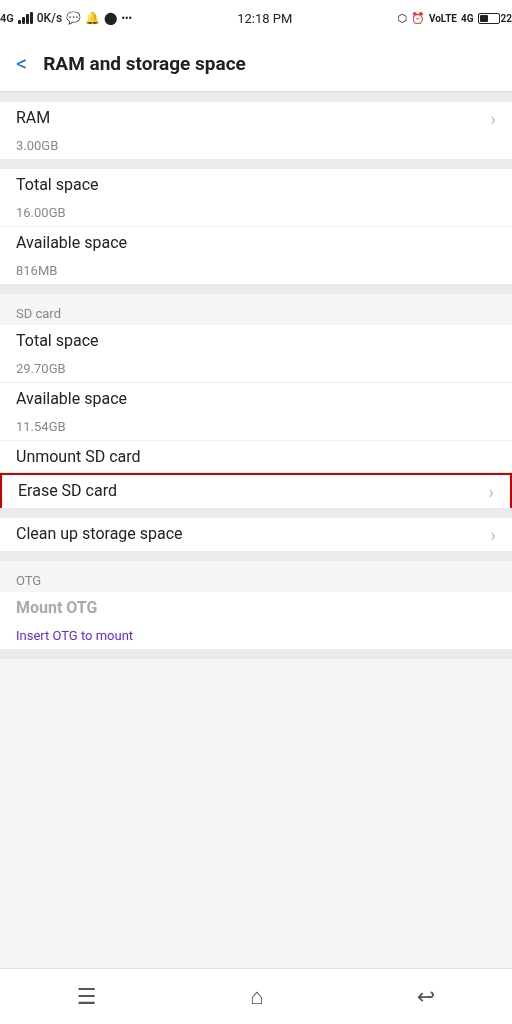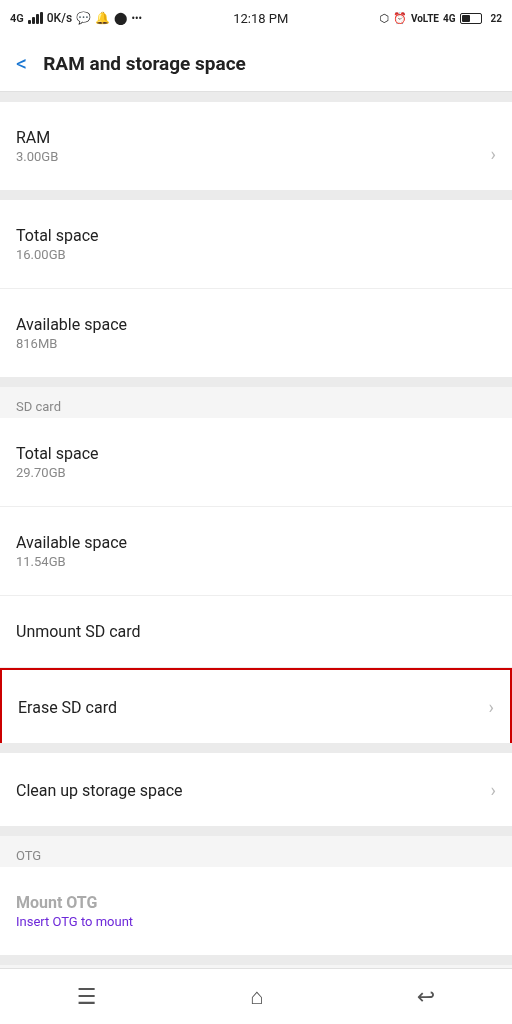--- a/index.html
+++ b/index.html
@@ -13,21 +13,21 @@
       color: #222;
     }
 
     
     .status-bar {
       background: #fff;
       height: 36px;
       display: flex;
       align-items: center;
       justify-content: space-between;
-      padding: 0 10px;
+      padding: 0 0;
       font-size: 12px;
       color: #222;
       font-weight: 500;
     }
     .status-left {
       display: flex;
       align-items: center;
       gap: 4px;
     }
     .status-center {
@@ -73,43 +73,43 @@
       background: #fff;
     }
     .section-label {
       padding: 12px 16px 4px 16px;
       font-size: 13px;
       color: #888;
       background: #f5f5f5;
     }
     .list-item {
       background: #fff;
-      padding: 26px 16px;
+      padding: 6px 16px;
       border-bottom: 1px solid #eeeeee;
       display: flex;
-      align-items: flex-end;
+      align-items: flex-start;
       justify-content: space-between;
       cursor: pointer;
     }
     .list-item:last-child {
       border-bottom: none;
     }
     .list-item-content {
       display: flex;
       flex-direction: column;
     }
     .list-item-title {
       font-size: 16px;
       color: #222;
       font-weight: 400;
     }
     .list-item-subtitle {
       font-size: 13px;
       color: #888;
-      margin-top: 2px;
+      margin-top: 11px;
     }
     .chevron {
       color: #bbb;
       font-size: 18px;
     }
 
     
     .list-item-erase {
       border: 2.5px solid #cc0000;
       margin: 0;
@@ -198,21 +198,21 @@
     <span style="font-size:12px;">🔔</span>
     <span style="font-size:12px;">⬤</span>
     <span style="font-size:10px;">•••</span>
   </div>
   <div class="status-center">12:18 PM</div>
   <div class="status-right">
     <span>⬡</span>
     <span>⏰</span>
     <span style="font-size:10px;font-weight:bold;">VoLTE</span>
     <span style="font-size:10px;font-weight:bold;">4G</span>
-    <div style="display:inline-flex;align-items:center;gap:9px;">
+    <div style="display:inline-flex;align-items:center;gap:1px;">
       <div class="battery-icon">
         <div class="battery-fill"></div>
       </div>
       <span style="font-size:10px;font-weight:600;">22</span>
     </div>
   </div>
 </div>
 
 <div class="header">
   <span class="header-back">&lt;</span>

